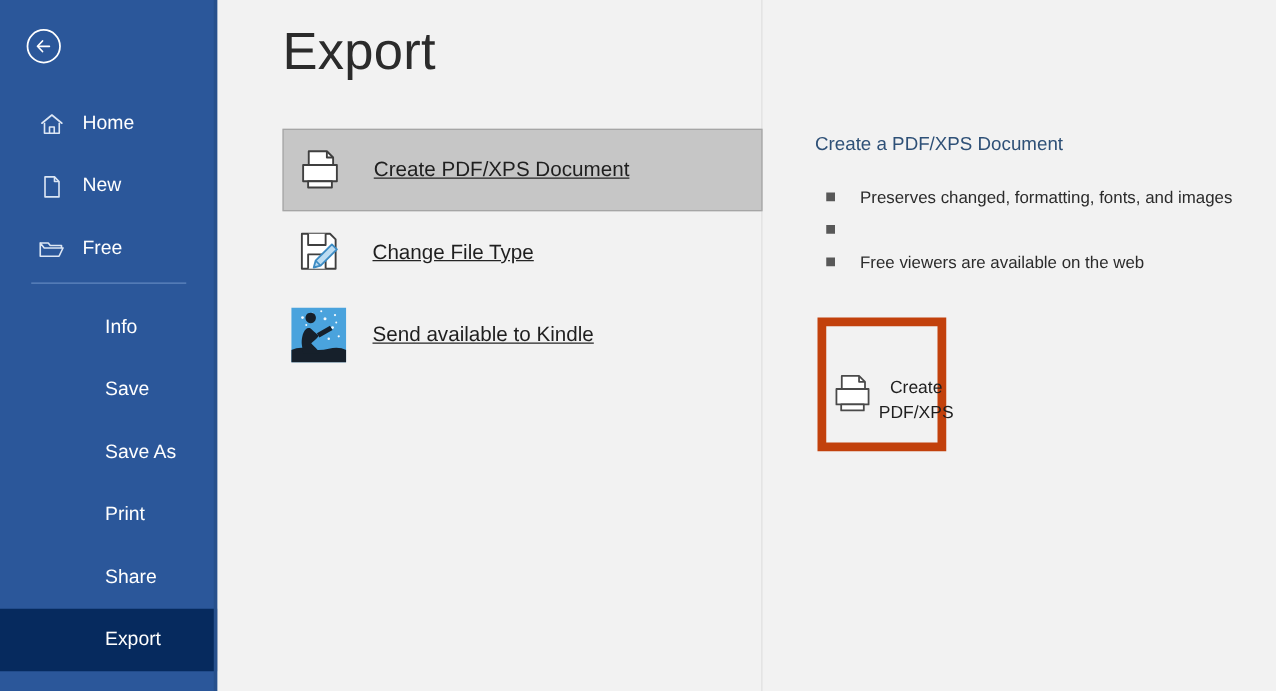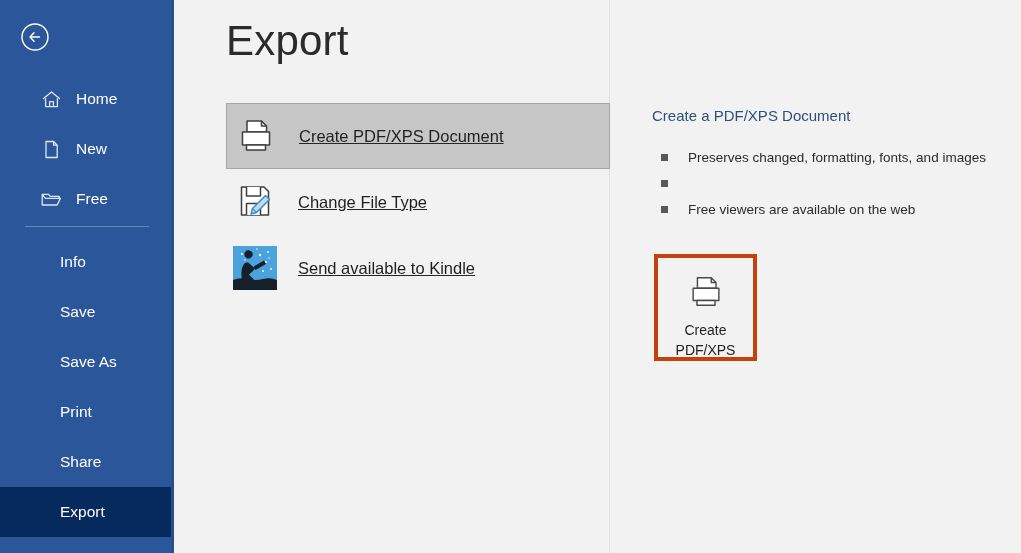--- a/index.html
+++ b/index.html
@@ -45,21 +45,21 @@
     left: 20px;
     top: 22px;
     width: 30px;
     height: 30px;
     cursor: pointer;
   }
 
   .nav-top {
     position: absolute;
     top: 74px;
-    left: 18px;
+    left: 8px;
     width: 149px;
   }
   .nav-item {
     display: flex;
     align-items: center;
     height: 50px;
     padding-left: 22px;
     color: #ffffff;
     font-size: 15.5px;
     cursor: pointer;
@@ -87,21 +87,21 @@
   .nav-bottom {
     position: absolute;
     top: 237px;
     left: 0;
     width: 174px;
   }
   .nav-sub {
     display: flex;
     align-items: center;
     height: 50px;
-    padding-left: 60px;
+    padding-left: 84px;
     color: #ffffff;
     font-size: 15.5px;
     cursor: pointer;
   }
   .nav-sub.active {
     background: #062a5e;
   }
 
   
   .main {
@@ -210,23 +210,22 @@
     background: #585858;
   }
 
   .cmd-btn {
     position: absolute;
     left: 2px;
     top: 254px;
     width: 103px;
     height: 107px;
     background: #f2f2f2;
-    border: 4px solid #c2410c;
-    display: flex;
-    flex-direction: column;
+    border: 7px solid #c2410c;
+    display: flex;
     align-items: center;
     cursor: pointer;
     padding-top: 14px;
   }
   .cmd-btn .cmd-ic {
     width: 46px;
     height: 42px;
     display: flex;
     align-items: center;
     justify-content: center;

